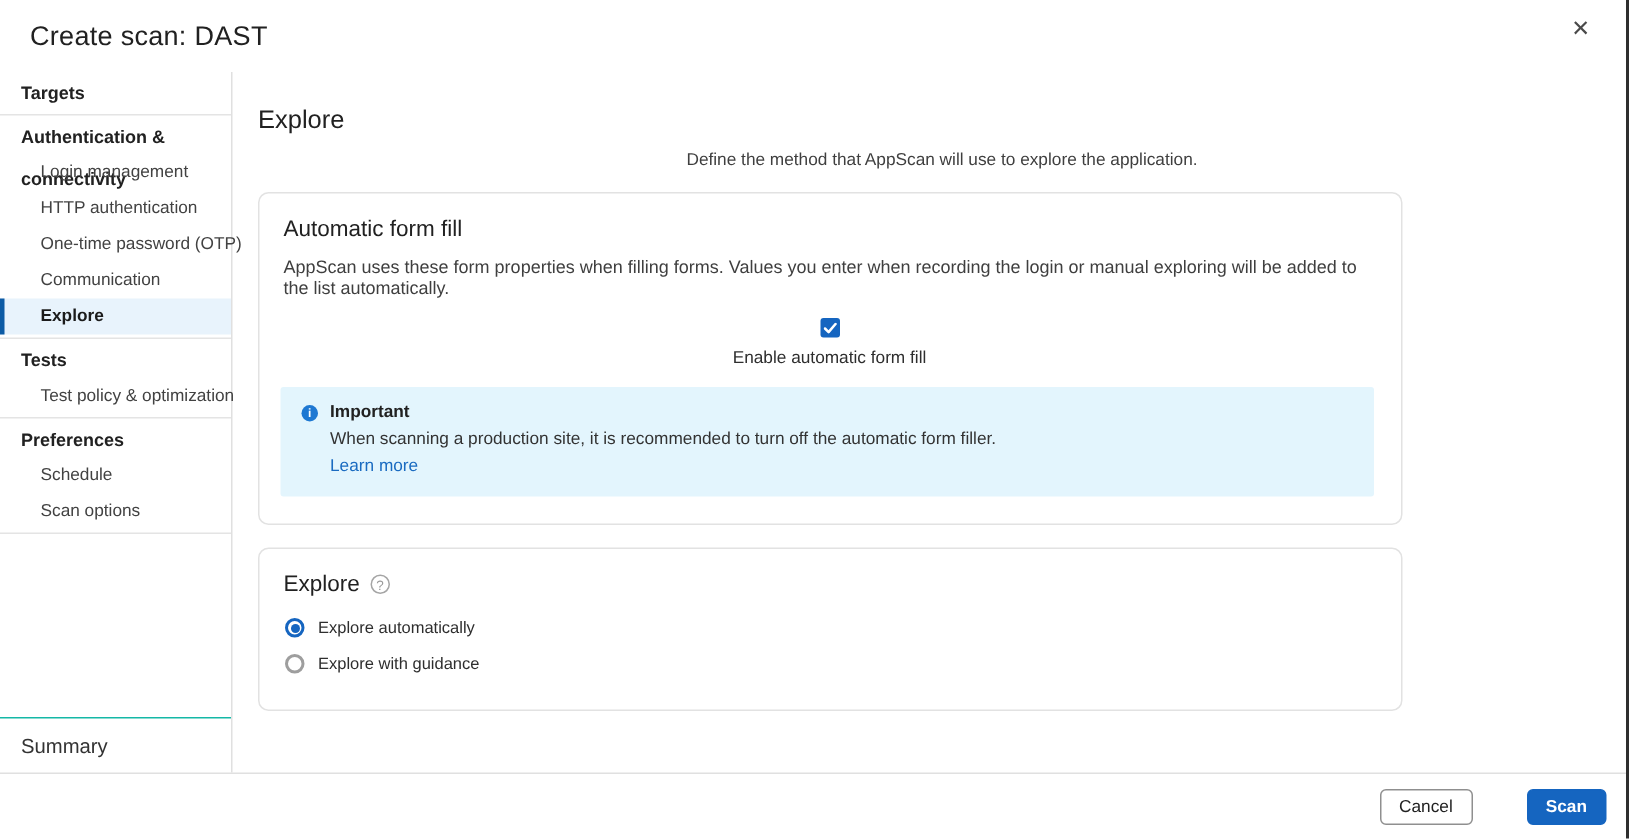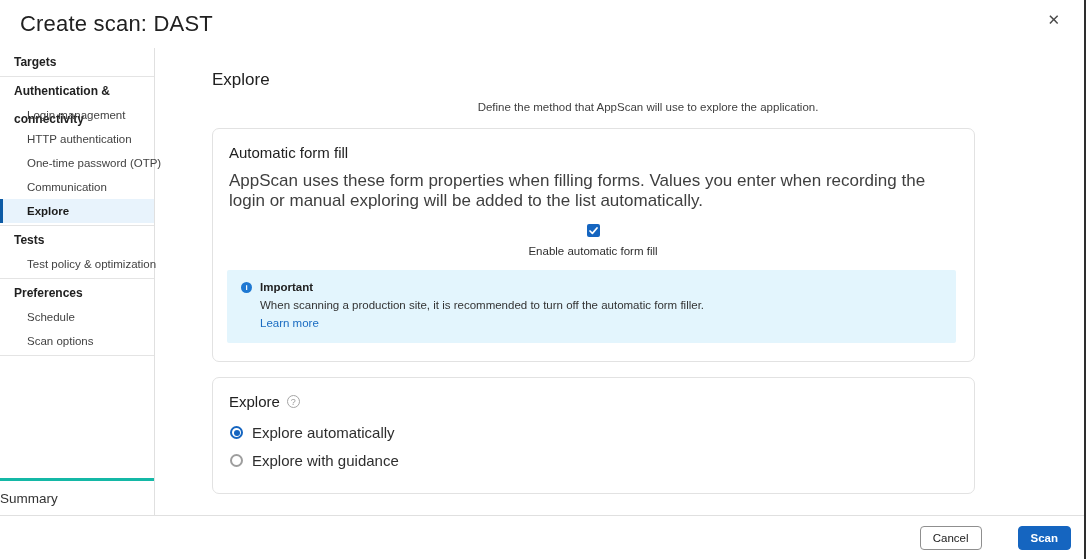--- a/index.html
+++ b/index.html
@@ -15,29 +15,29 @@
 
   
   .dialog-header {
     height: 48px;
     display: flex;
     align-items: center;
     justify-content: space-between;
     padding: 0 18px 0 20px;
     background: #fff;
   }
-  .dialog-title { font-size: 22px; font-weight: 400; color: #212121; letter-spacing: .2px; }
+  .dialog-title { font-size: 18px; font-weight: 400; color: #212121; letter-spacing: .2px; }
   .close-btn {
     background: none; border: none; cursor: pointer;
     font-size: 15px; color: #4a4a4a; line-height: 1;
     padding: 4px 6px; margin-top: -10px;
   }
 
   
-  .dialog-body { display: flex; height: 467px; gap: 40px; }
+  .dialog-body { display: flex; height: 467px; }
 
   
   .sidebar {
     width: 155px;
     border-right: 1px solid #e0e0e0;
     display: flex;
     flex-direction: column;
     flex-shrink: 0;
   }
   .nav-section { border-bottom: 1px solid #e4e4e4; padding-bottom: 2px; }
@@ -53,44 +53,44 @@
   }
   .nav-item.selected {
     background: #e8f3fc;
     border-left: 3px solid #0d5ba5;
     padding-left: 24px;
     font-weight: 700;
     color: #1b1b1b;
   }
   .nav-spacer { flex: 1; }
   .summary-row {
-    border-top: 3px solid #14b8a6;
+    border-top: 1px solid #14b8a6;
     height: 37px;
     display: flex; align-items: center;
-    padding-left: 0;
+    padding-left: 14px;
     font-size: 13.5px; color: #333;
     cursor: pointer;
   }
 
   
   .main { flex: 1; padding: 22px 0 0 17px; overflow: hidden; }
   .main-heading { font-size: 17px; font-weight: 400; color: #212121; }
   .main-subheading { font-size: 11.5px; color: #3f3f3f; margin-top: 11px; text-align: center; }
 
   .panel {
     width: 763px;
     border: 1px solid #e2e2e2;
     border-radius: 7px;
     margin-top: 15px;
     background: #fff;
     padding: 15px 17px 0 16px;
   }
   .panel-title-row { display: flex; align-items: center; gap: 7px; }
   .panel-title { font-size: 15px; font-weight: 400; color: #212121; }
-  .panel-desc { font-size: 17px; color: #3f3f3f; margin-top: 10px; }
+  .panel-desc { font-size: 12px; color: #3f3f3f; margin-top: 10px; }
 
   
   .checkbox-row { display: flex; align-items: center; gap: 8px; margin-top: 13px; cursor: pointer; flex-direction: column; }
   .checkbox {
     width: 13px; height: 13px; border-radius: 2px;
     background: #1565c0; display: inline-flex;
     align-items: center; justify-content: center; flex-shrink: 0;
   }
   .checkbox svg { display: block; }
   .checkbox-label { font-size: 11.5px; color: #2e2e2e; }
@@ -128,21 +128,21 @@
   .radio-row { display: flex; align-items: center; gap: 9px; margin-bottom: 11px; cursor: pointer; }
   .radio {
     width: 13px; height: 13px; border-radius: 50%;
     border: 2px solid #9e9e9e; position: relative; flex-shrink: 0;
   }
   .radio.on { border-color: #1565c0; }
   .radio.on::after {
     content: ""; position: absolute; inset: 1.5px;
     background: #1565c0; border-radius: 50%;
   }
-  .radio-label { font-size: 15px; color: #2e2e2e; }
+  .radio-label { font-size: 11px; color: #2e2e2e; }
 
   
   .dialog-footer {
     height: 44px;
     border-top: 1px solid #e0e0e0;
     display: flex; align-items: center; justify-content: flex-end;
     gap: 10px; padding-right: 13px;
   }
   .btn {
     font-family: inherit; font-size: 11.5px;

